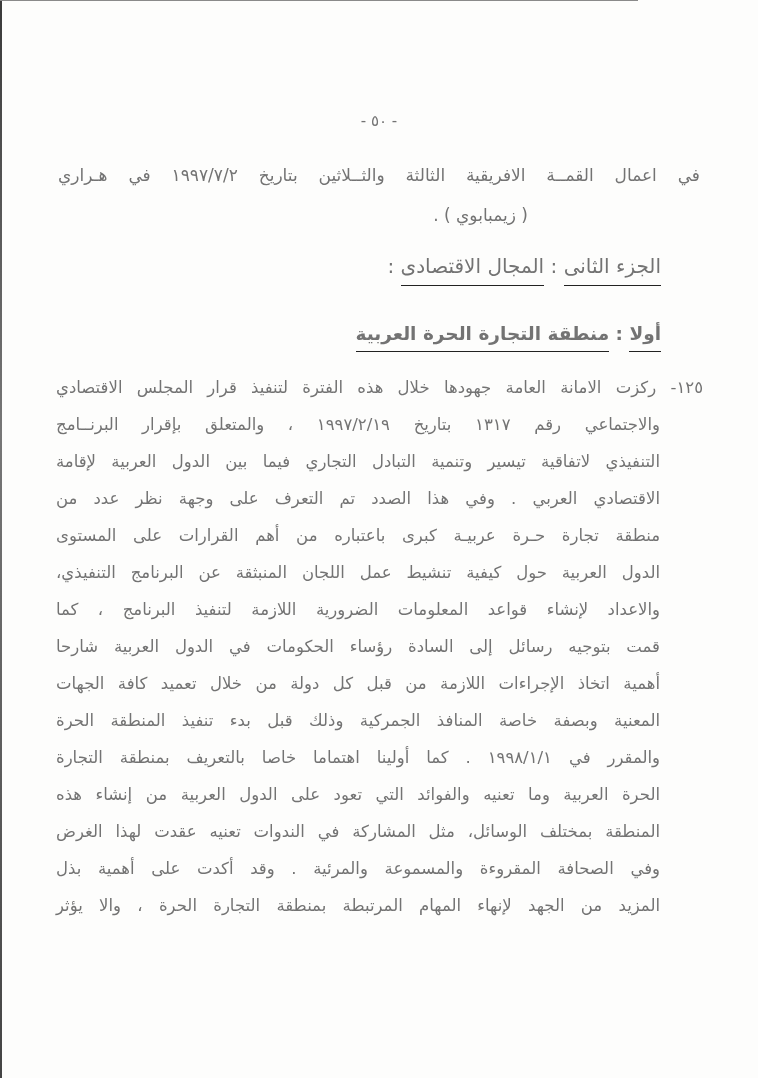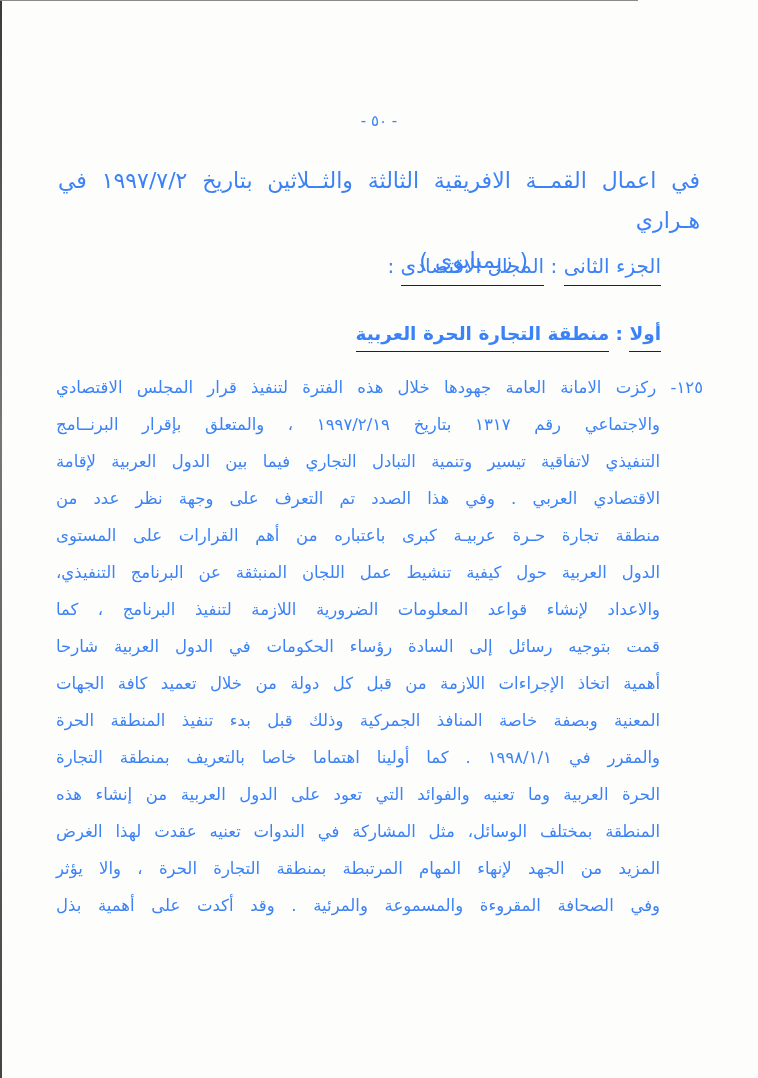--- a/index.html
+++ b/index.html
@@ -1,21 +1,21 @@
 <!DOCTYPE html>
 <html lang="ar" dir="rtl"><head>
 <meta charset="utf-8">
 <style>
   html, body { margin: 0; padding: 0; background: #ffffff; }
   .page {
     position: relative;
     width: 758px;
     height: 1078px;
     background: #fdfdfc;
-    color: #3b82f6;
+    color: #737373;
     font-family: "DejaVu Sans", sans-serif;
     direction: rtl;
     overflow: hidden;
     box-sizing: border-box;
   }
   
   .scan-edge-left {
     position: absolute; left: 0; top: 0; bottom: 0; width: 2px;
     background: linear-gradient(#3a3a3a, #777 40%, #444);
   }
@@ -26,22 +26,22 @@
 
   .page-number {
     position: absolute;
     top: 112px; left: 0; right: 0;
     text-align: center;
     font-size: 15px;
   }
 
   .intro {
     position: absolute;
-    top: 161px; right: 58px; left: 58px;
-    font-size: 22px;
+    top: 155px; right: 58px; left: 58px;
+    font-size: 17px;
     line-height: 40px;
   }
   .line { white-space: normal; }
   .justify { text-align: justify; text-align-last: justify; }
   .intro-line-2 {
     text-align: right;
     padding-right: 172px;
   }
 
   .section-heading {
@@ -98,16 +98,16 @@
     <div class="line justify cont">الاقتصادي العربي . وفي هذا الصدد تم التعرف على وجهة نظر عدد من</div>
     <div class="line justify cont">منطقة تجارة حـرة عربيـة كبرى باعتباره من أهم القرارات على المستوى</div>
     <div class="line justify cont">الدول العربية حول كيفية تنشيط عمل اللجان المنبثقة عن البرنامج التنفيذي،</div>
     <div class="line justify cont">والاعداد لإنشاء قواعد المعلومات الضرورية اللازمة لتنفيذ البرنامج ، كما</div>
     <div class="line justify cont">قمت بتوجيه رسائل إلى السادة رؤساء الحكومات في الدول العربية شارحا</div>
     <div class="line justify cont">أهمية اتخاذ الإجراءات اللازمة من قبل كل دولة من خلال تعميد كافة الجهات</div>
     <div class="line justify cont">المعنية وبصفة خاصة المنافذ الجمركية وذلك قبل بدء تنفيذ المنطقة الحرة</div>
     <div class="line justify cont">والمقرر في ١٩٩٨/١/١ .  كما أولينا اهتماما خاصا بالتعريف بمنطقة التجارة</div>
     <div class="line justify cont">الحرة العربية وما تعنيه والفوائد التي تعود على الدول العربية من إنشاء هذه</div>
     <div class="line justify cont">المنطقة بمختلف الوسائل، مثل المشاركة في الندوات تعنيه عقدت لهذا الغرض</div>
+    <div class="line justify cont">وفي الصحافة المقروءة والمسموعة والمرئية . وقد أكدت على أهمية بذل</div>
     <div class="line justify cont">المزيد من الجهد لإنهاء المهام المرتبطة بمنطقة التجارة الحرة ، والا يؤثر</div>
-    <div class="line justify cont">وفي الصحافة المقروءة والمسموعة والمرئية . وقد أكدت على أهمية بذل</div>
   </div>
 </div>
 
 </body></html>

